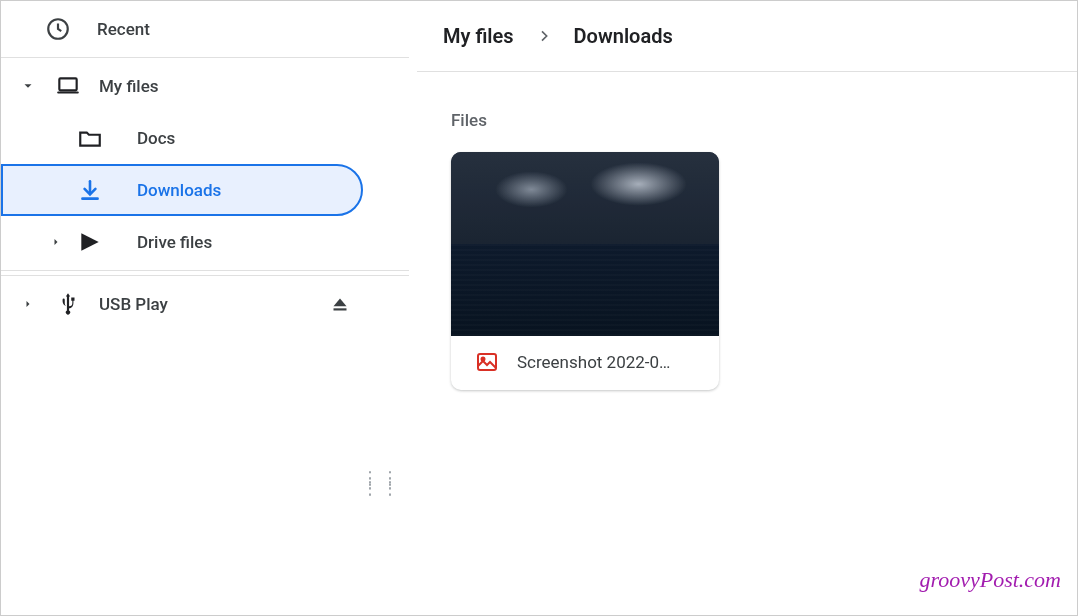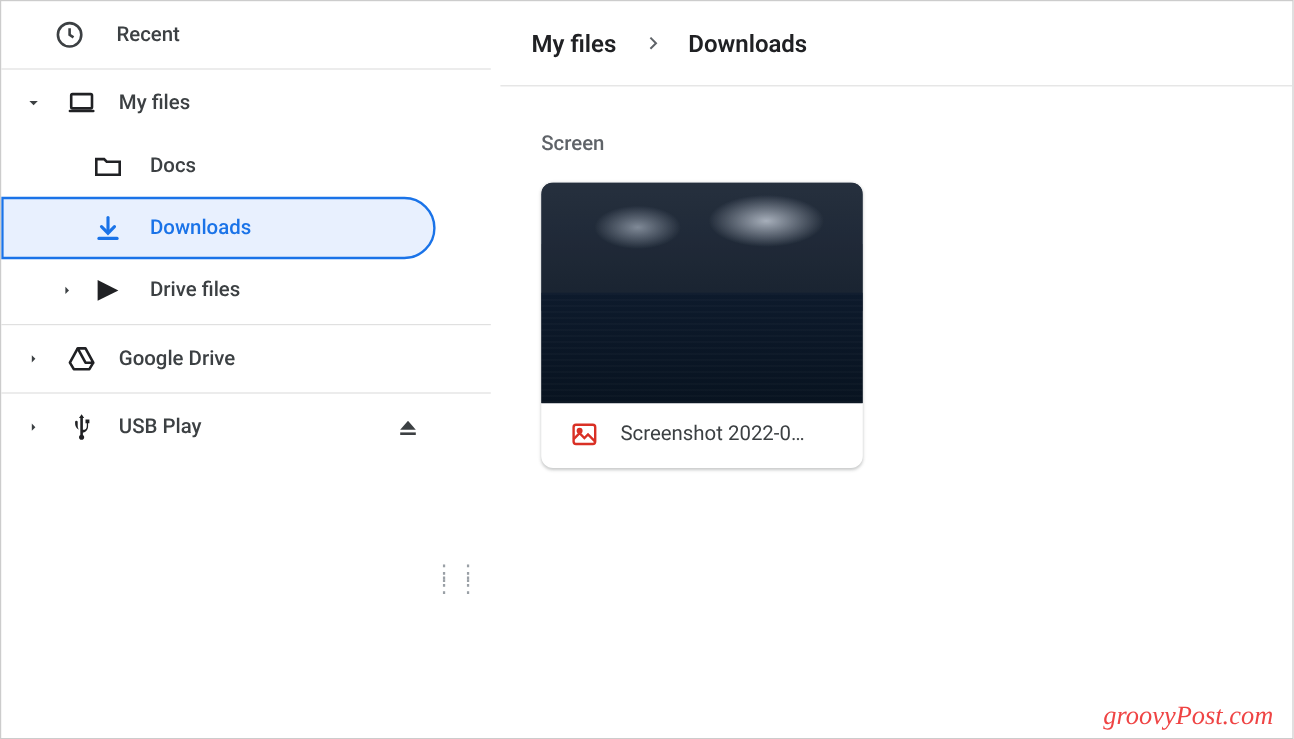--- a/index.html
+++ b/index.html
@@ -40,21 +40,21 @@
     font-weight: 500;
     gap: 18px;
   }
   .caret {
     width: 18px;
     display: flex;
     justify-content: center;
     align-items: center;
     color: #3c4043;
   }
-  .sidebar-item.child { padding-left: 76px; gap: 22px; justify-content: space-between; }
+  .sidebar-item.child { padding-left: 76px; gap: 34px; justify-content: space-between; }
   .sidebar-item.root .caret { margin-right: 0; }
   .sidebar-item .icon { width: 26px; height: 26px; display: flex; align-items: center; justify-content: center; }
   .sidebar-item .icon svg { width: 26px; height: 26px; }
   .sidebar-item .label { flex: 1; }
 
   .sidebar-item.active {
     background: #e8f0fe;
     color: #1a73e8;
     border-radius: 0 28px 28px 0;
     border: 2px solid #1a73e8;
@@ -175,24 +175,24 @@
     color: #3c4043;
     white-space: nowrap;
     overflow: hidden;
   }
   .card-footer .ftype { width: 24px; height: 24px; flex: 0 0 24px; }
   .card-footer .fname { overflow: hidden; text-overflow: ellipsis; }
 
   .watermark {
     position: absolute;
     right: 16px;
-    bottom: 6px;
+    bottom: 22px;
     font-family: Georgia, "Times New Roman", serif;
     font-style: italic;
-    color: #ef4444;
+    color: #a21caf;
     font-size: 22px;
   }
 </style>
 </head>
 <body>
 
 <div class="app">
 
   <nav class="sidebar">
 
@@ -253,34 +253,20 @@
       <span class="icon">
         <svg viewBox="0 0 24 24" fill="#202124">
             <path d="M4 4l16 8L4 20z"></path>
           </svg>
       </span>
       <span class="label">Drive files</span>
     </div>
 
     <div class="sidebar-sep"></div>
 
-    <div class="sidebar-item root">
-      <span class="caret">
-        <svg width="12" height="12" viewBox="0 0 24 24">
-            <path d="M9 6l6 6-6 6" fill="#3c4043"></path>
-          </svg>
-      </span>
-      <span class="icon">
-        <svg viewBox="0 0 24 24" fill="none" stroke="#202124" stroke-width="2" stroke-linejoin="round">
-            <path d="M9 4h6l6 11h-6z"></path>
-            <path d="M9 4L3 15l3 5h12l3-5"></path>
-          </svg>
-      </span>
-      <span class="label">Google Drive</span>
-    </div>
 
     <div class="sidebar-sep"></div>
 
     <div class="sidebar-item root">
       <span class="caret">
         <svg width="12" height="12" viewBox="0 0 24 24">
             <path d="M9 6l6 6-6 6" fill="#3c4043"></path>
           </svg>
       </span>
       <span class="icon">
@@ -305,21 +291,21 @@
       <span>My files</span>
       <span class="chev">
         <svg width="16" height="16" viewBox="0 0 24 24" fill="none" stroke="#5f6368" stroke-width="2.5">
             <path d="M9 5l7 7-7 7"></path>
           </svg>
       </span>
       <span>Downloads</span>
     </div>
     <div class="main-sep"></div>
 
-    <div class="section-label">Screen</div>
+    <div class="section-label">Files</div>
 
     <div class="files">
 
       <div class="file-card">
         <div class="thumb scene-a"></div>
         <div class="card-footer">
           <span class="ftype">
             <svg viewBox="0 0 24 24" fill="none" stroke="#d93025" stroke-width="2">
                 <rect x="3" y="4" width="18" height="16" rx="2"></rect>
                 <path d="M3 16l5-5 4 4 3-3 6 6" fill="none"></path>

